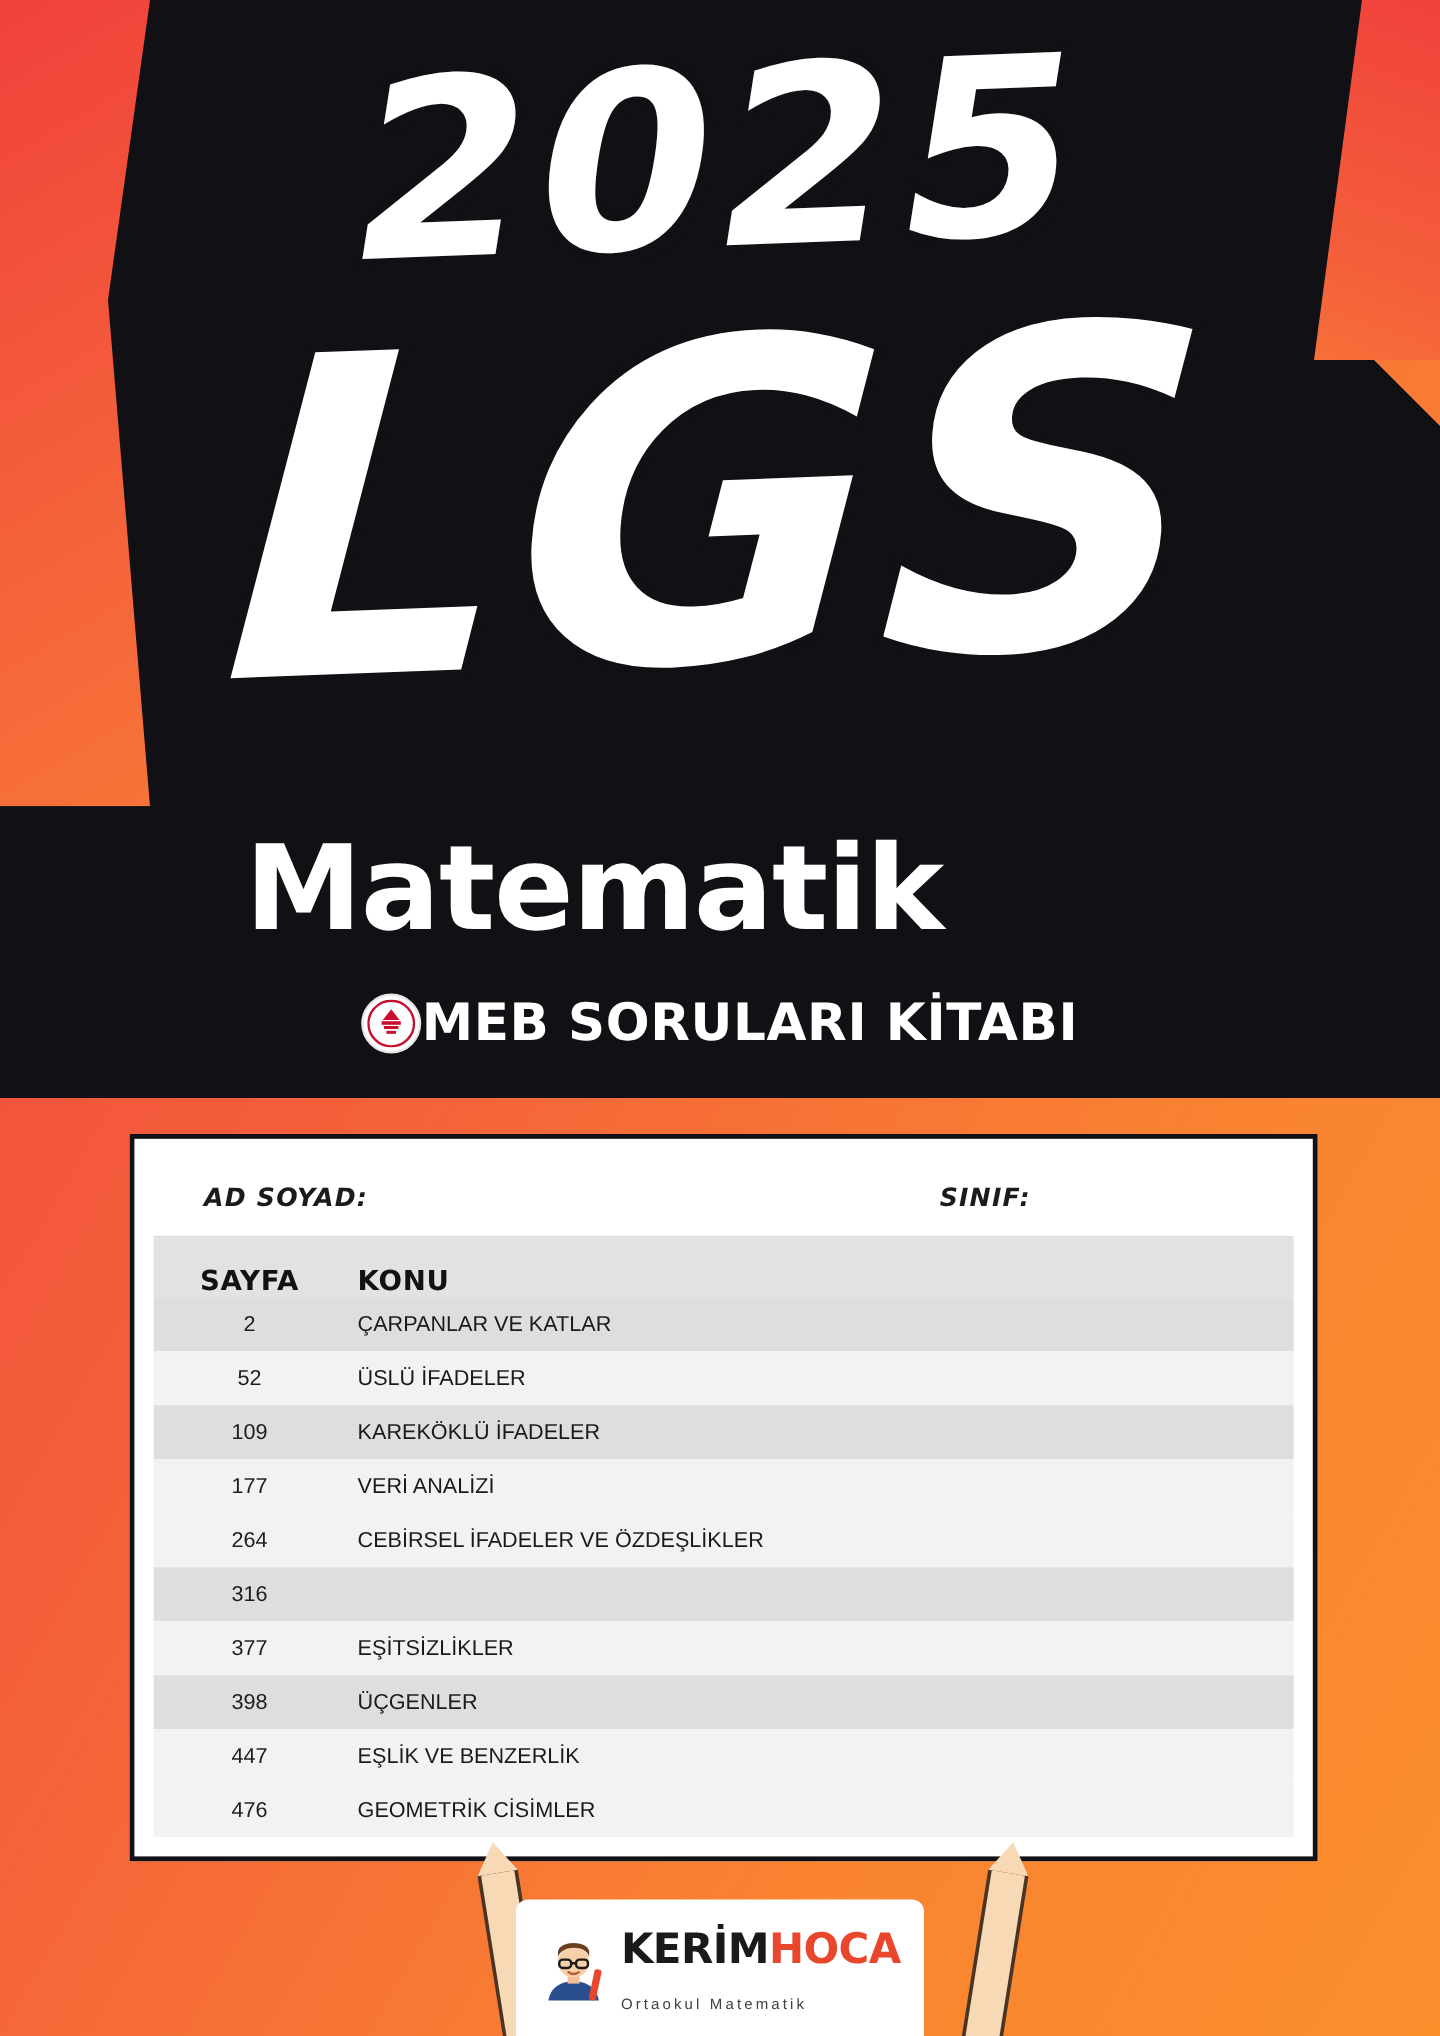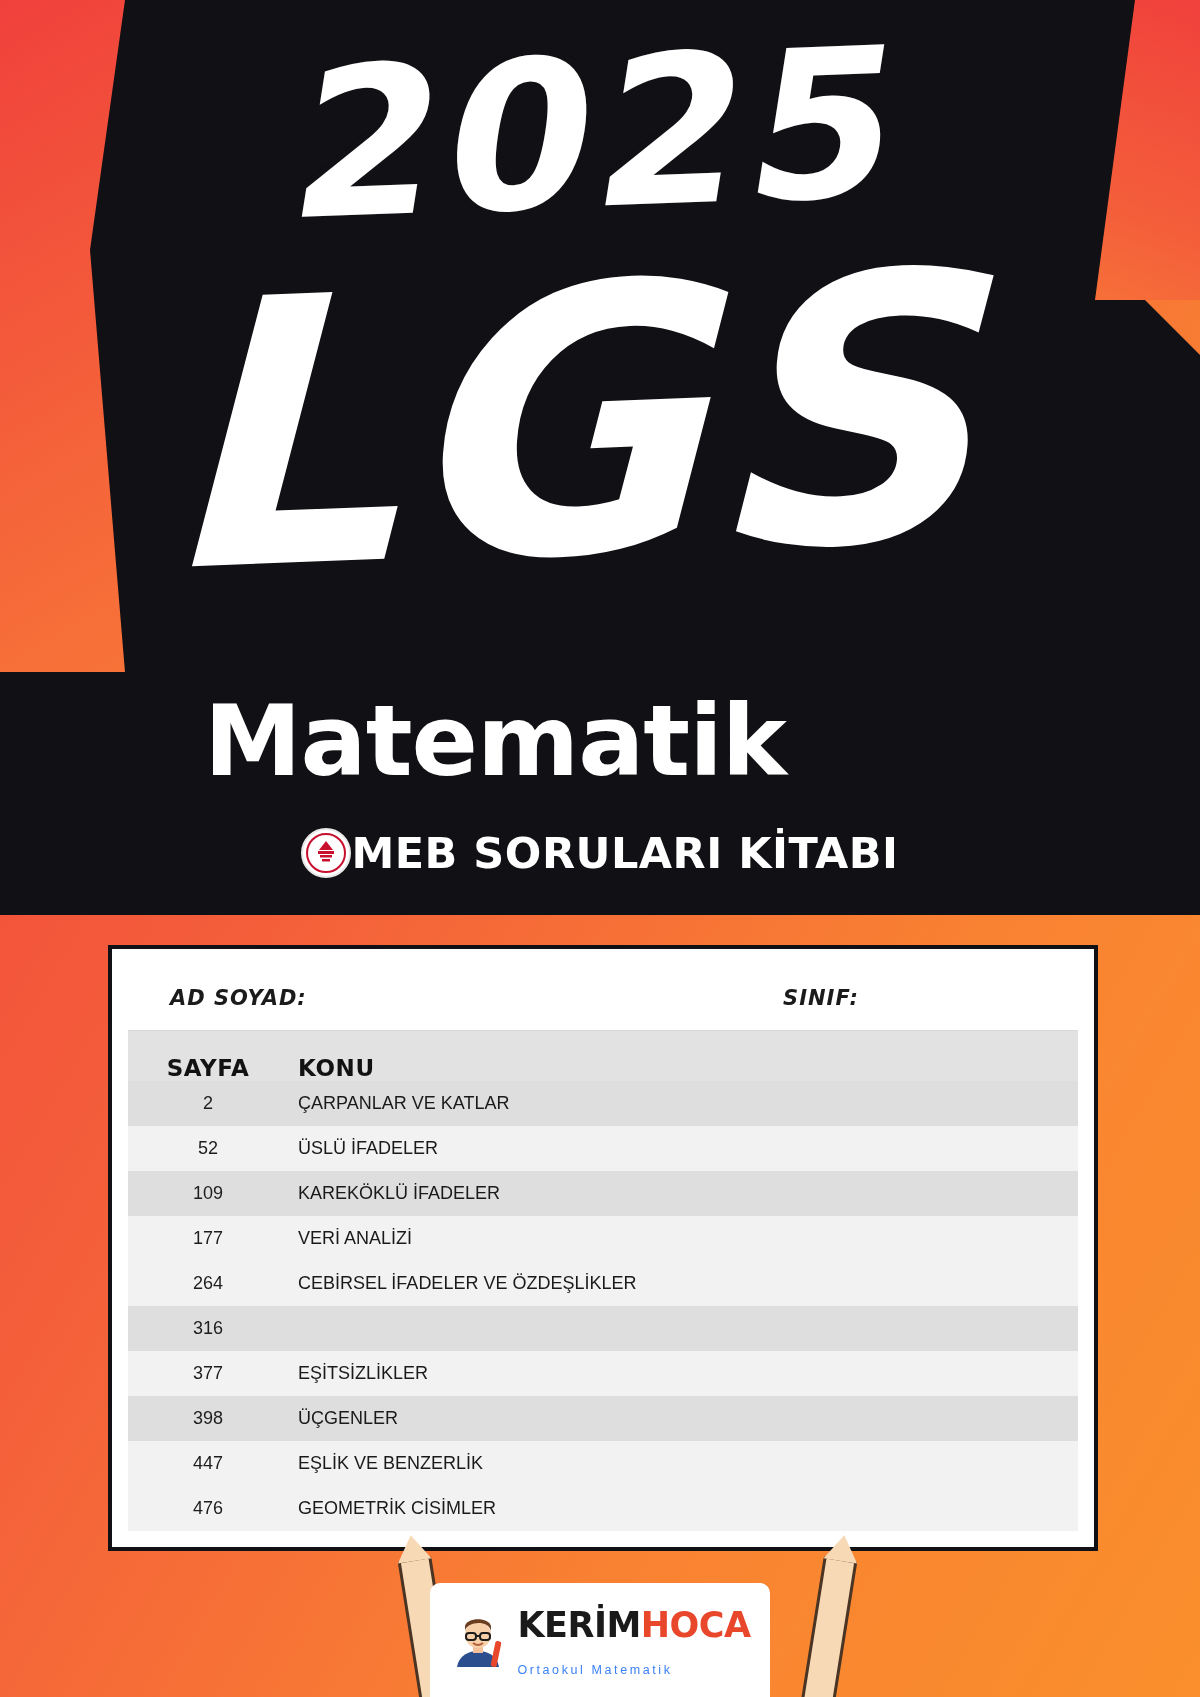--- a/index.html
+++ b/index.html
@@ -191,21 +191,21 @@
     font-family: "DejaVu Sans", sans-serif;
     font-weight: 700;
     font-size: 35px;
     letter-spacing: -0.5px;
   }
   .logo-main .kerim { color: #1a1a1a; }
   .logo-main .hoca { color: #e8472c; }
   .logo-sub {
     font-size: 12.5px;
     letter-spacing: 2.6px;
-    color: #3b82f6;
+    color: #404040;
     margin-top: 21px;
   }
 </style>
 </head>
 <body>
 
 <div class="page">
 
   <div class="hero"></div>
   <div class="hero-cut-left"></div>

